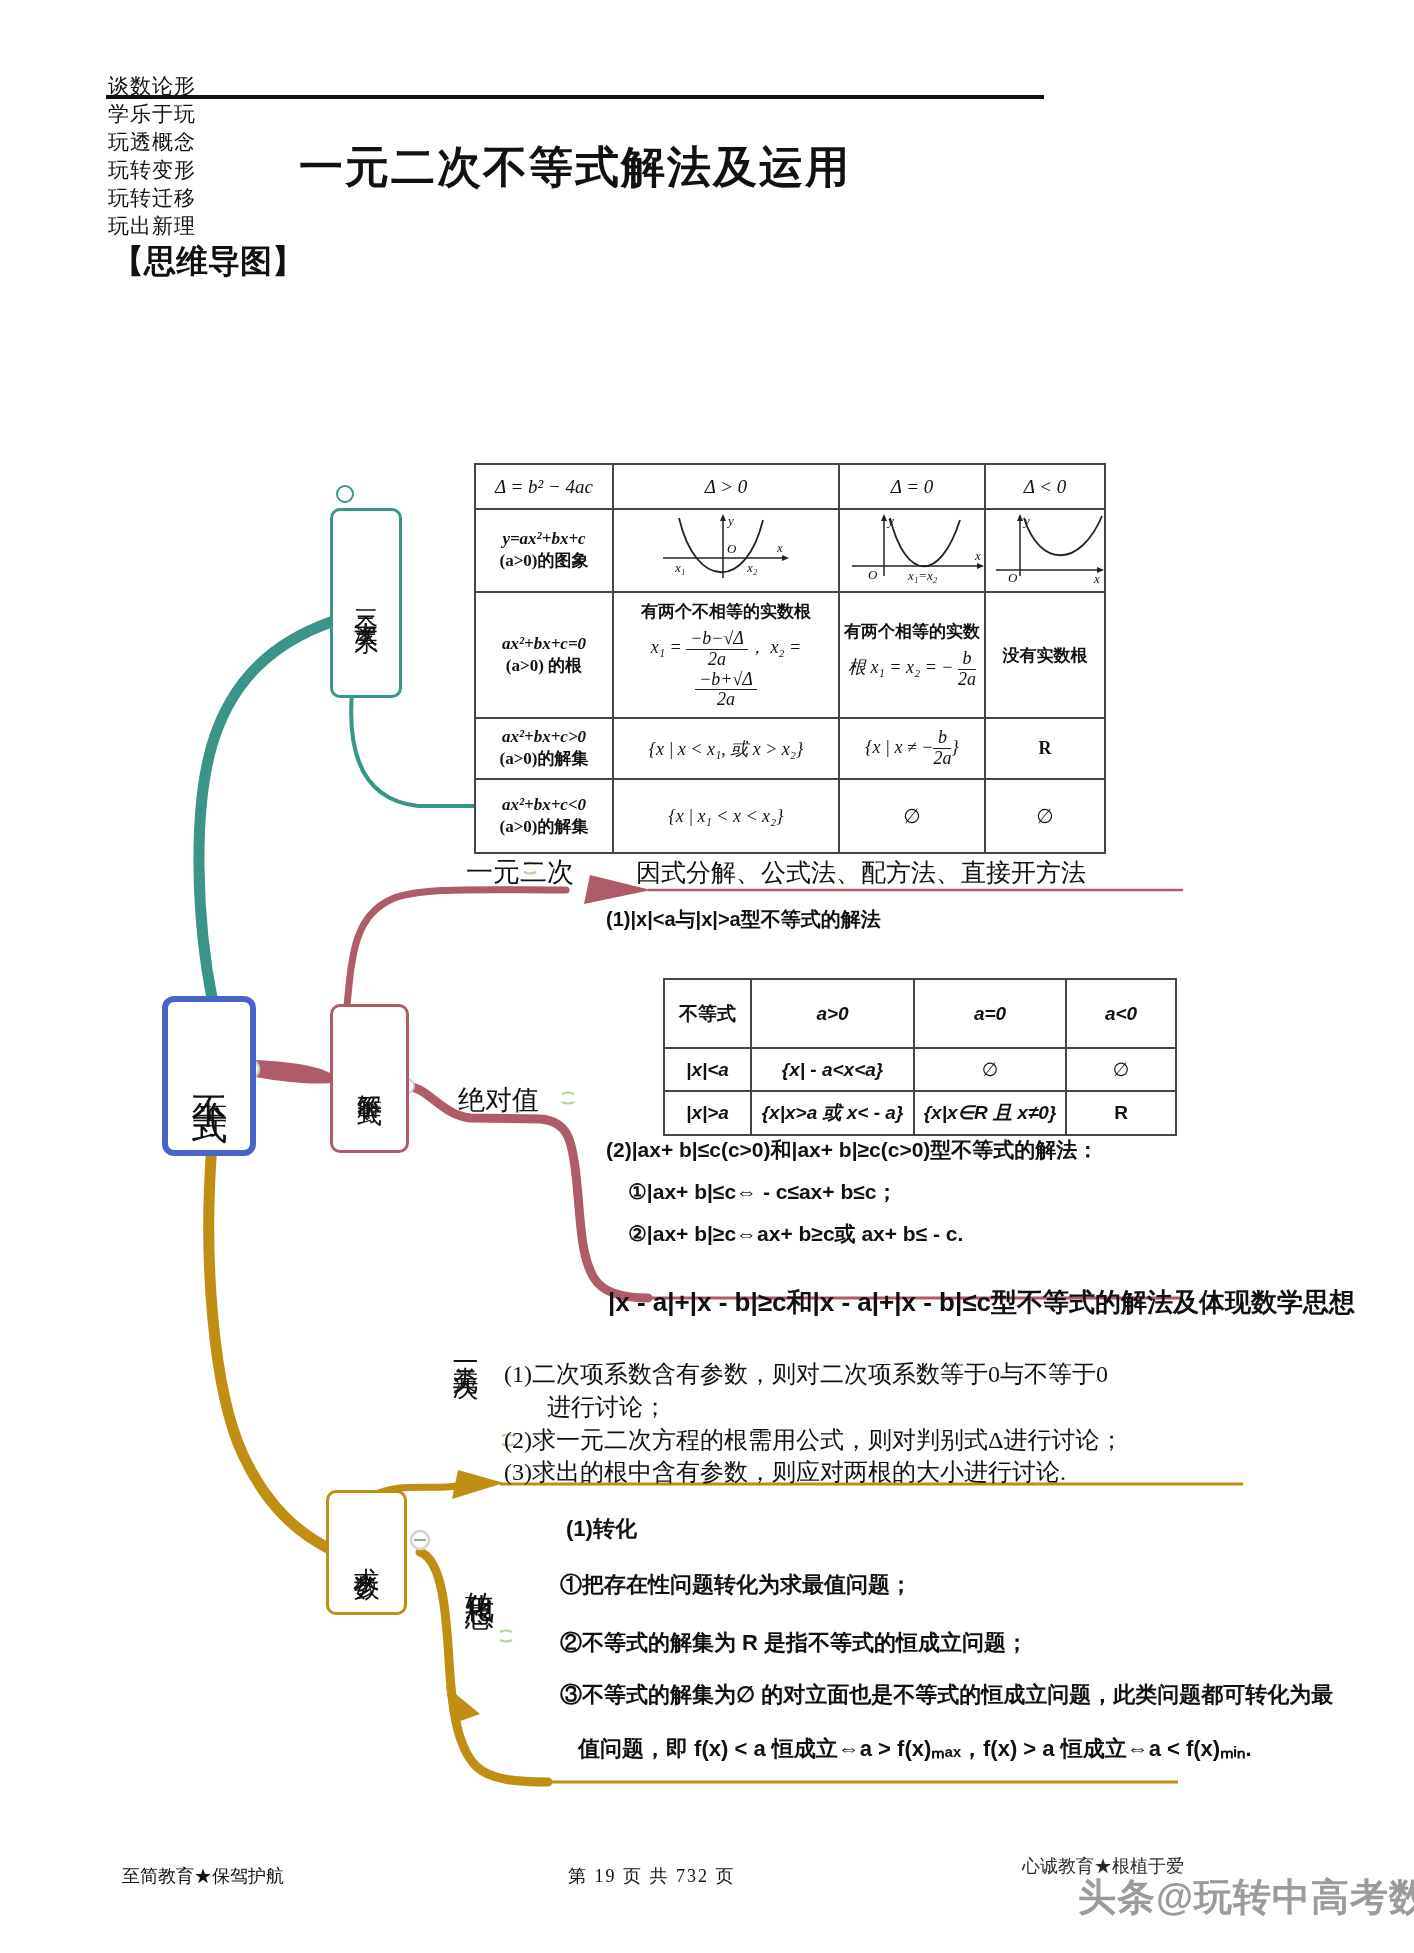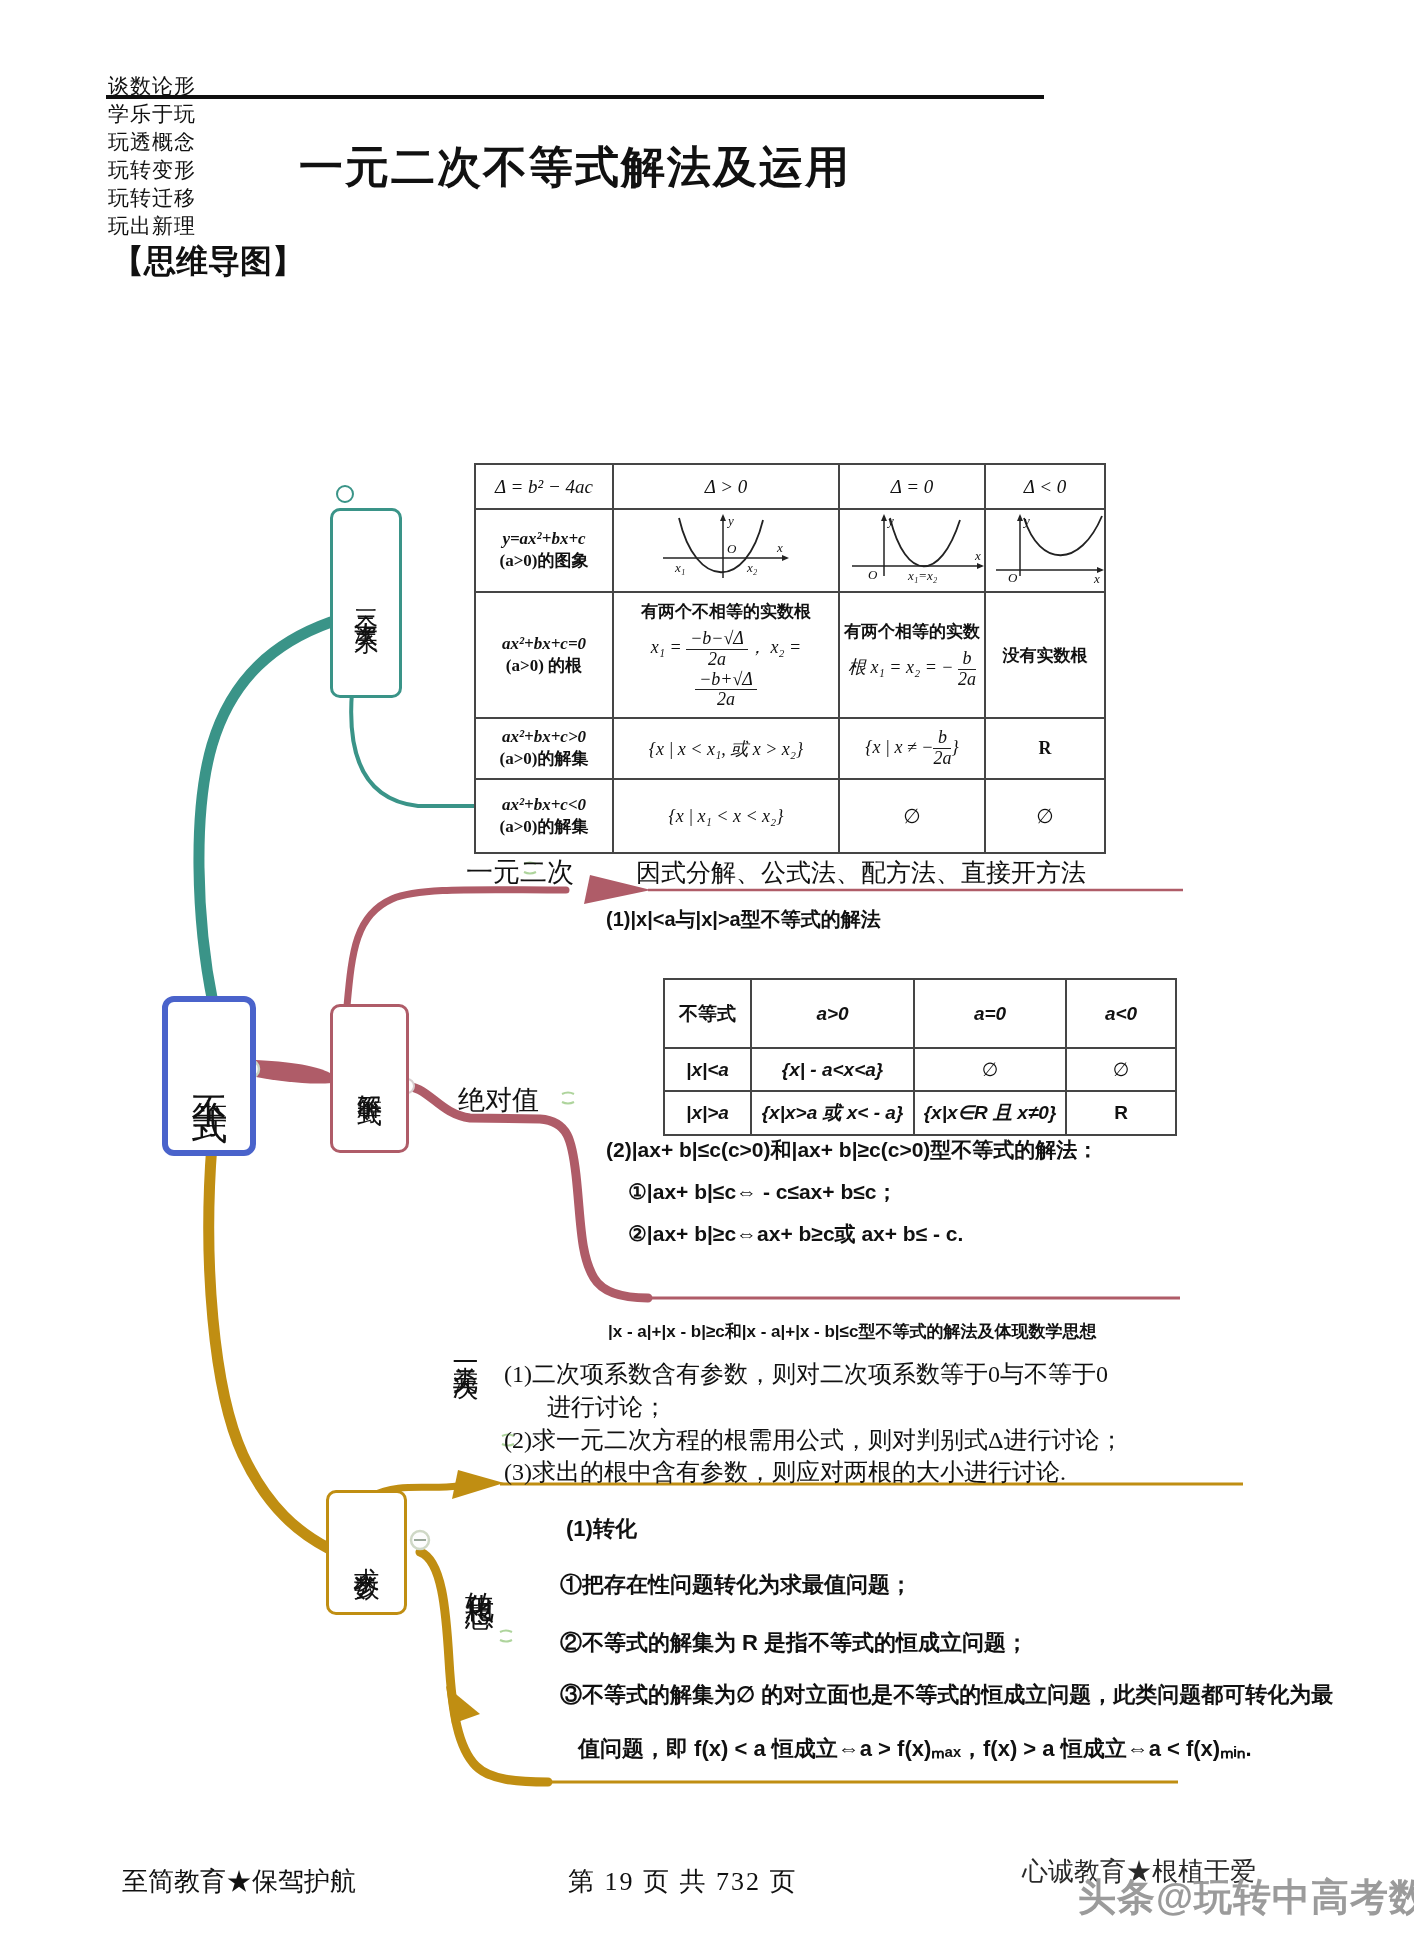--- a/index.html
+++ b/index.html
@@ -28,21 +28,21 @@
   .mi{font-style:italic;}
   .mb{font-weight:bold;font-style:italic;}
   .cnb{font-weight:bold;}
   .frac{display:inline-block;vertical-align:middle;text-align:center;line-height:1.1;}
   .frac .fn{display:block;border-bottom:1.5px solid #222;padding:0 4px;}
   .frac .fd{display:block;}
   .sans-b{font-family:"Liberation Sans",sans-serif;font-weight:bold;}
   .serif-t{font-family:"Liberation Serif",serif;}
   .graph-lbl{font-size:13px;font-style:italic;font-family:"Liberation Serif",serif;fill:#111;}
   
-  .footer{font-size:26px;}
+  .footer{font-size:18px;}
   .watermark{font-family:"Liberation Sans",sans-serif;font-weight:bold;font-size:38px;
              color:#9b9b9b;text-shadow:1px 1px 0 #ffffff;letter-spacing:1px;white-space:nowrap;}
 </style>
 </head>
 <body>
 
 <div class="page">
 
   <div class="abs nav">
     <span>谈数论形</span>
@@ -238,21 +238,21 @@
       <td class="mi">{x|x∈R 且 x≠0}</td>
       <td>R</td>
     </tr>
   </tbody>
     </table>
 
   <div class="abs" style="left:458px;top:1082px;font-size:27px;">绝对值</div>
   <div class="abs sans-b" style="left:606px;top:1136px;font-size:21px;">(2)|ax+ b|≤c(c&gt;0)和|ax+ b|≥c(c&gt;0)型不等式的解法：</div>
   <div class="abs sans-b" style="left:628px;top:1178px;font-size:21px;">①|ax+ b|≤c⇔ - c≤ax+ b≤c；</div>
   <div class="abs sans-b" style="left:628px;top:1220px;font-size:21px;">②|ax+ b|≥c⇔ax+ b≥c或 ax+ b≤ - c.</div>
-  <div class="abs sans-b" style="left:608px;top:1320px;font-size:17px;">|x - a|+|x - b|≥c和|x - a|+|x - b|≤c型不等式的解法及体现数学思想</div>
+  <div class="abs sans-b" style="left:608px;top:1285px;font-size:26px;">|x - a|+|x - b|≥c和|x - a|+|x - b|≤c型不等式的解法及体现数学思想</div>
 
   <div class="abs v-text" style="left:448px;top:1346px;height:142px;font-size:26px;letter-spacing:2px;">类一元二次</div>
   <div class="abs serif-t" style="left:504px;top:1358px;font-size:24px;">(1)二次项系数含有参数，则对二次项系数等于0与不等于0</div>
   <div class="abs serif-t" style="left:547px;top:1391px;font-size:24px;">进行讨论；</div>
   <div class="abs serif-t" style="left:504px;top:1424px;font-size:24px;">(2)求一元二次方程的根需用公式，则对判别式Δ进行讨论；</div>
   <div class="abs serif-t" style="left:504px;top:1456px;font-size:24px;">(3)求出的根中含有参数，则应对两根的大小进行讨论.</div>
 
   <div class="abs v-text" style="left:460px;top:1568px;height:140px;font-size:29px;letter-spacing:3px;">转化思想</div>
   <div class="abs sans-b" style="left:566px;top:1514px;font-size:22px;">(1)转化</div>
   <div class="abs sans-b" style="left:560px;top:1570px;font-size:22px;">①把存在性问题转化为求最值问题；</div>

